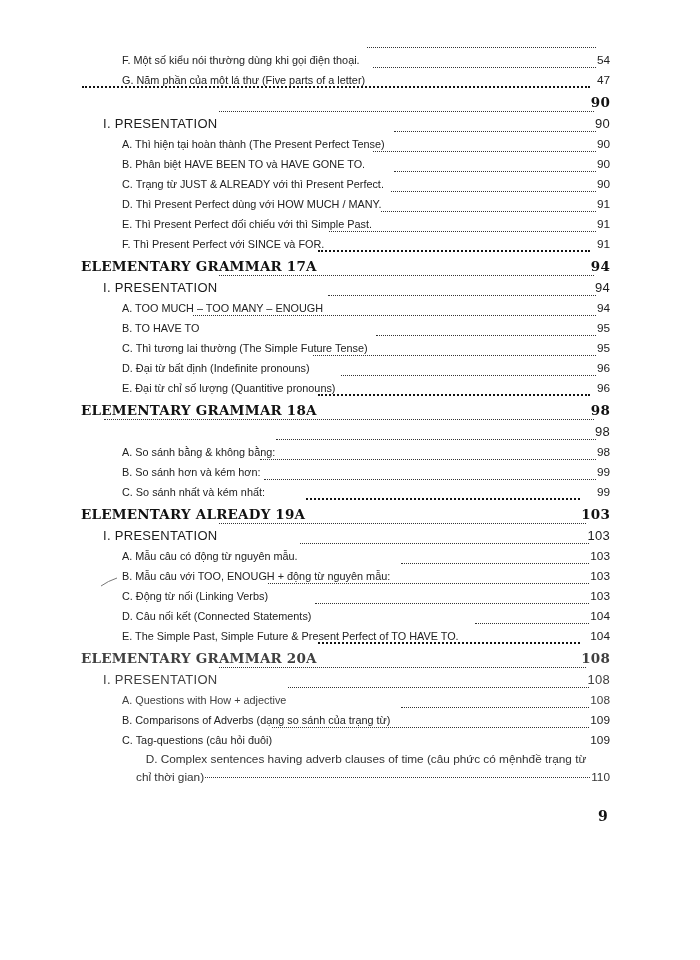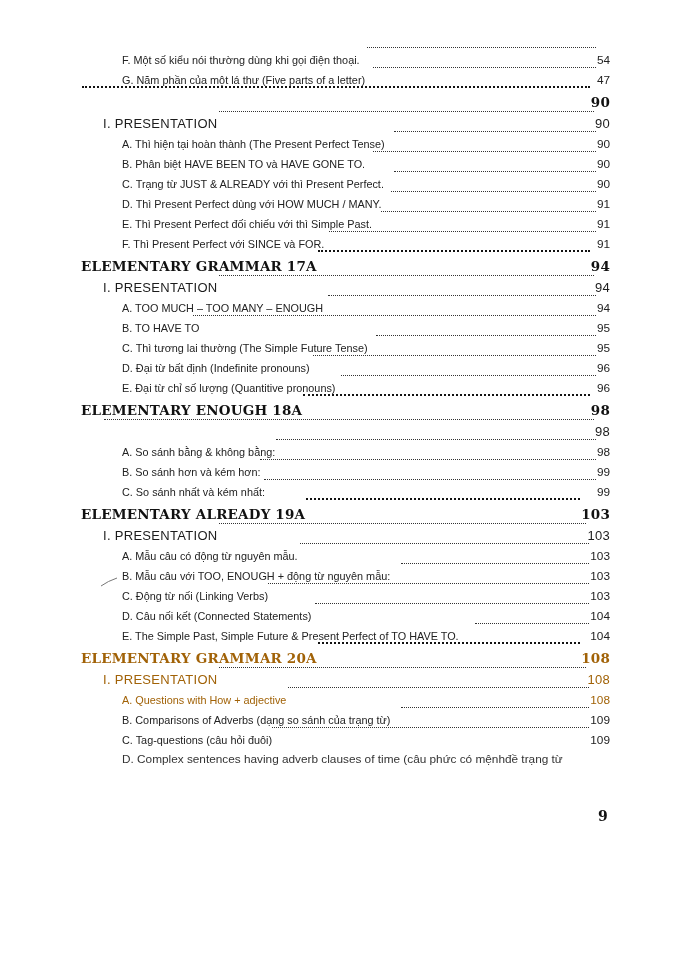--- a/index.html
+++ b/index.html
@@ -53,27 +53,28 @@
       color: #1c1c1c;
     }
     .lvl-i {
       font-family: "Liberation Sans", sans-serif;
       font-size: 11.8px;
       padding-left: 41px;
       color: #222;
       transform-origin: left;
     }
     .lvl-i .title { transform: scaleX(0.92); transform-origin: left; display: inline-block; margin-right: -14px; }
-    .faded { color: #a16207; }
+    .faded { color: #404040; }
     .wrap-row {
       font-family: "Liberation Sans", sans-serif;
       font-size: 11.8px;
       padding-left: 41px;
       color: #333;
       line-height: 18px;
+      text-align: center;
     }
     .wrap-row .line1 { display: block; white-space: nowrap; }
     .wrap-row .line2 {
       display: flex; align-items: baseline; padding-left: 14px;
       height: 18px; line-height: 18px;
     }
     .wrap-row .line2 .leader {
       flex: 1 1 auto; margin: 0 1px; position: relative; top: -3px;
       border-bottom: 1.4px dotted #333; height: 0;
     }
@@ -177,21 +178,21 @@
       <span class="leader"></span>
       <span class="page">96</span>
     </div>
   <div class="row lvl-i">
       <span class="title">E. Đại từ chỉ số lượng (Quantitive pronouns)</span>
       <span class="leader"></span>
       <span class="page">96</span>
     </div>
 
   <div class="row lvl-h">
-      <span class="title">ELEMENTARY ENOUGH 18A</span>
+      <span class="title">ELEMENTARY GRAMMAR 18A</span>
       <span class="leader"></span>
       <span class="page">98</span>
     </div>
   <div class="row lvl-p">
       <span class="leader"></span>
       <span class="page">98</span>
     </div>
   <div class="row lvl-i">
       <span class="title">A. So sánh bằng &amp; không bằng:</span>
       <span class="leader"></span>
@@ -264,20 +265,25 @@
       <span class="leader"></span>
       <span class="page">109</span>
     </div>
   <div class="row lvl-i">
       <span class="title">C. Tag-questions (câu hỏi đuôi)</span>
       <span class="leader"></span>
       <span class="page">109</span>
     </div>
   <div class="wrap-row">
     <span class="line1">D. Complex sentences having adverb clauses of time (câu phức có mệnhđề trạng từ</span>
+    <span class="line2">
+        <span>chỉ thời gian)</span>
+        <span class="leader"></span>
+        <span>110</span>
+      </span>
   </div>
 </div>
 
 <svg class="pen-mark" viewBox="0 0 18 10">
   <path d="M1 9 Q 8 4 17 1" stroke="#777" stroke-width="1" fill="none"></path>
 </svg>
 
 <div class="page-number">9</div>
 
 </body></html>

